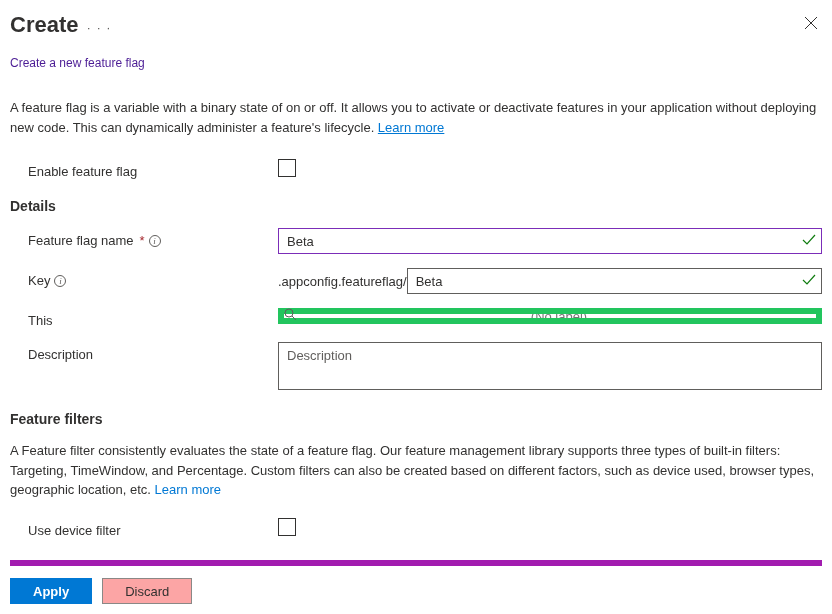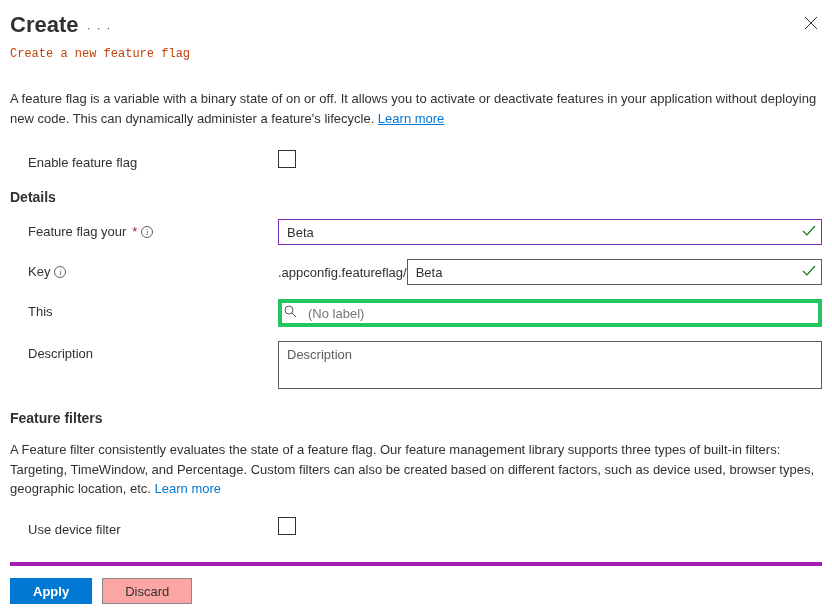--- a/index.html
+++ b/index.html
@@ -39,25 +39,24 @@
       padding-top: 4px;
       cursor: pointer;
     }
     .close-btn {
       cursor: pointer;
       padding: 4px;
       font-size: 16px;
       color: #323130;
     }
     .subtitle {
-      color: #c2410c;
+      color: #4c1d95;
       font-size: 12px;
-      margin-top: 9px;
+      margin-top: 18px;
       margin-bottom: 28px;
-      font-family: Liberation Mono, monospace;
     }
     .intro {
       font-size: 13px;
       line-height: 1.5;
       color: #323130;
       margin-bottom: 22px;
     }
     .link {
       color: #0078d4;
       text-decoration: underline;
@@ -153,27 +152,28 @@
       flex: 1;
       position: relative;
     }
     .label-input-wrap {
       position: relative;
       display: flex;
       align-items: center;
     }
     .label-input {
       width: 100%;
-      height: 28px;
-      border: 4px solid #22c55e;
+      height: 16px;
+      border: 6px solid #22c55e;
       padding: 0 8px 0 26px;
       font-size: 13px;
       font-family: inherit;
       color: #605e5c;
       outline: none;
+      text-align: center;
     }
     .search-icon {
       position: absolute;
       left: 6px;
       color: #605e5c;
       font-size: 13px;
     }
     .textarea {
       width: 100%;
       height: 48px;
@@ -191,21 +191,21 @@
     .filters-desc {
       font-size: 13px;
       line-height: 1.5;
       margin-bottom: 18px;
     }
     .footer {
       position: absolute;
       bottom: 10px;
       left: 10px;
       right: 10px;
-      border-top: 4px solid #a21caf;
+      border-top: 6px solid #a21caf;
       padding-top: 12px;
       display: flex;
       gap: 10px;
     }
     .btn {
       height: 26px;
       padding: 0 22px;
       font-size: 13px;
       font-family: inherit;
       cursor: pointer;
@@ -248,21 +248,21 @@
   <div class="row-label">Enable feature flag</div>
   <div class="row-control">
     <span class="checkbox"></span>
   </div>
 </div>
 
 <div class="section-head">Details</div>
 
 <div class="row">
   <div class="row-label">
-    <span>Feature flag your</span>
+    <span>Feature flag name</span>
     <span class="required">*</span>
     <span class="info-icon">i</span>
   </div>
   <div class="row-control">
     <div class="input-wrap">
       <input type="text" class="text-input focused" value="Beta" style="">
       <span class="check-icon">
         <svg width="14" height="12" viewBox="0 0 14 12">
             <path d="M1 6 L5 10 L13 1" stroke="#107c10" stroke-width="1.2" fill="none"></path>
           </svg>

